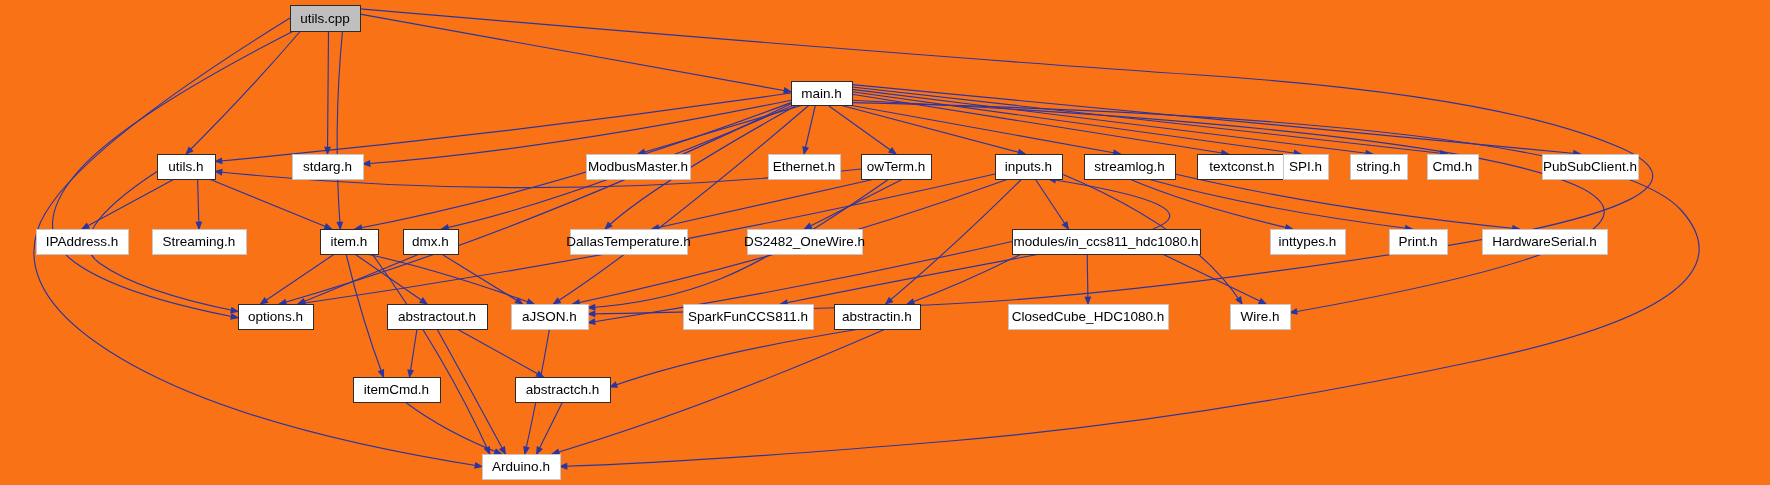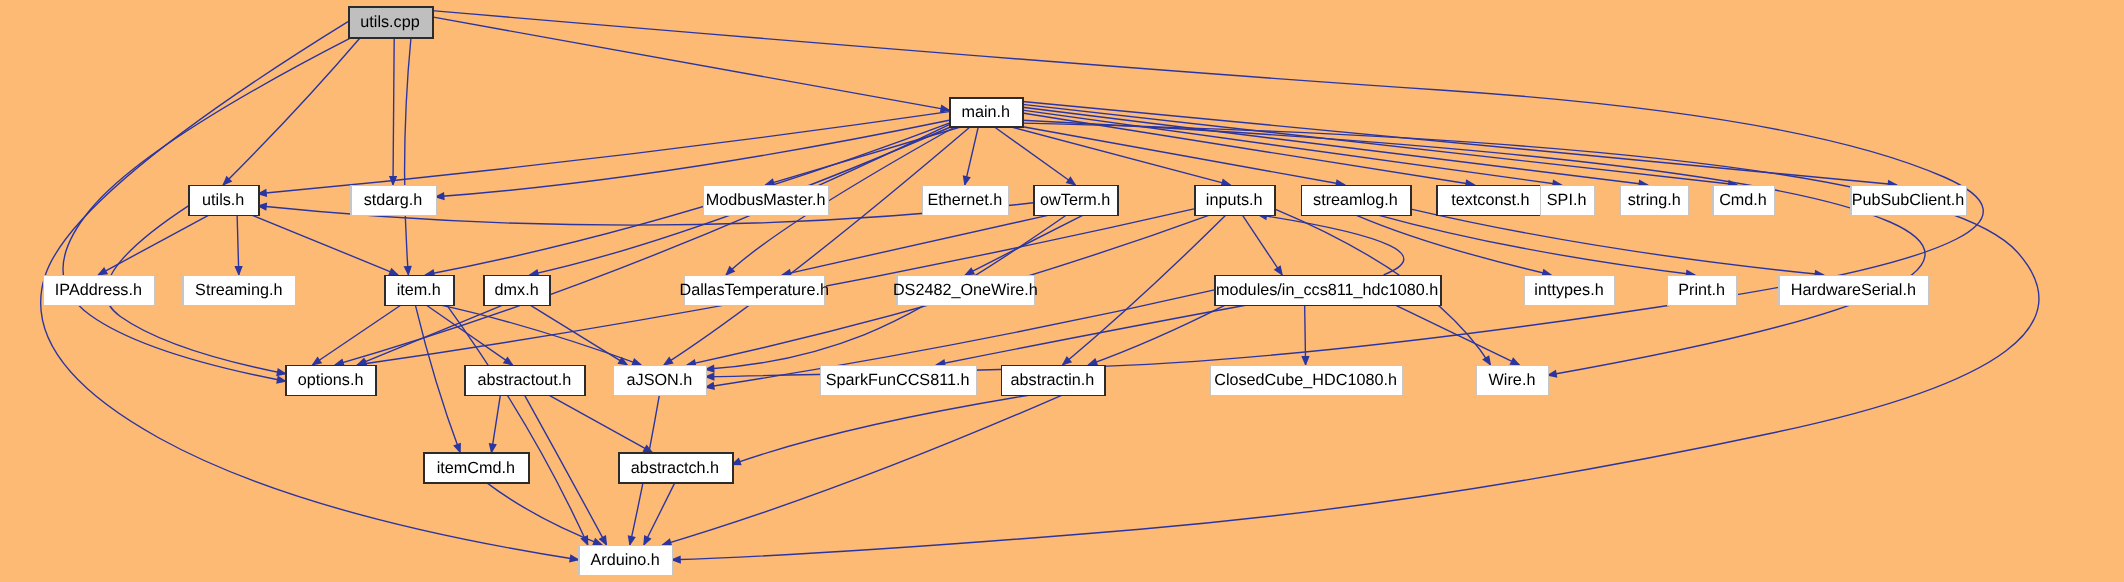--- a/index.html
+++ b/index.html
@@ -4,21 +4,21 @@
 <style>
   html, body {
     margin: 0;
     padding: 0;
     background: #ffffff;
   }
   .graph-wrap {
     position: relative;
     width: 1770px;
     height: 485px;
-    background: #fdba74;
+    background: #f97316;
     overflow: hidden;
   }
   svg text {
     font-family: "Liberation Sans", sans-serif;
     font-size: 13.5px;
     fill: #000000;
   }
   svg .edge {
     fill: none;
     stroke-width: 1.15px;

